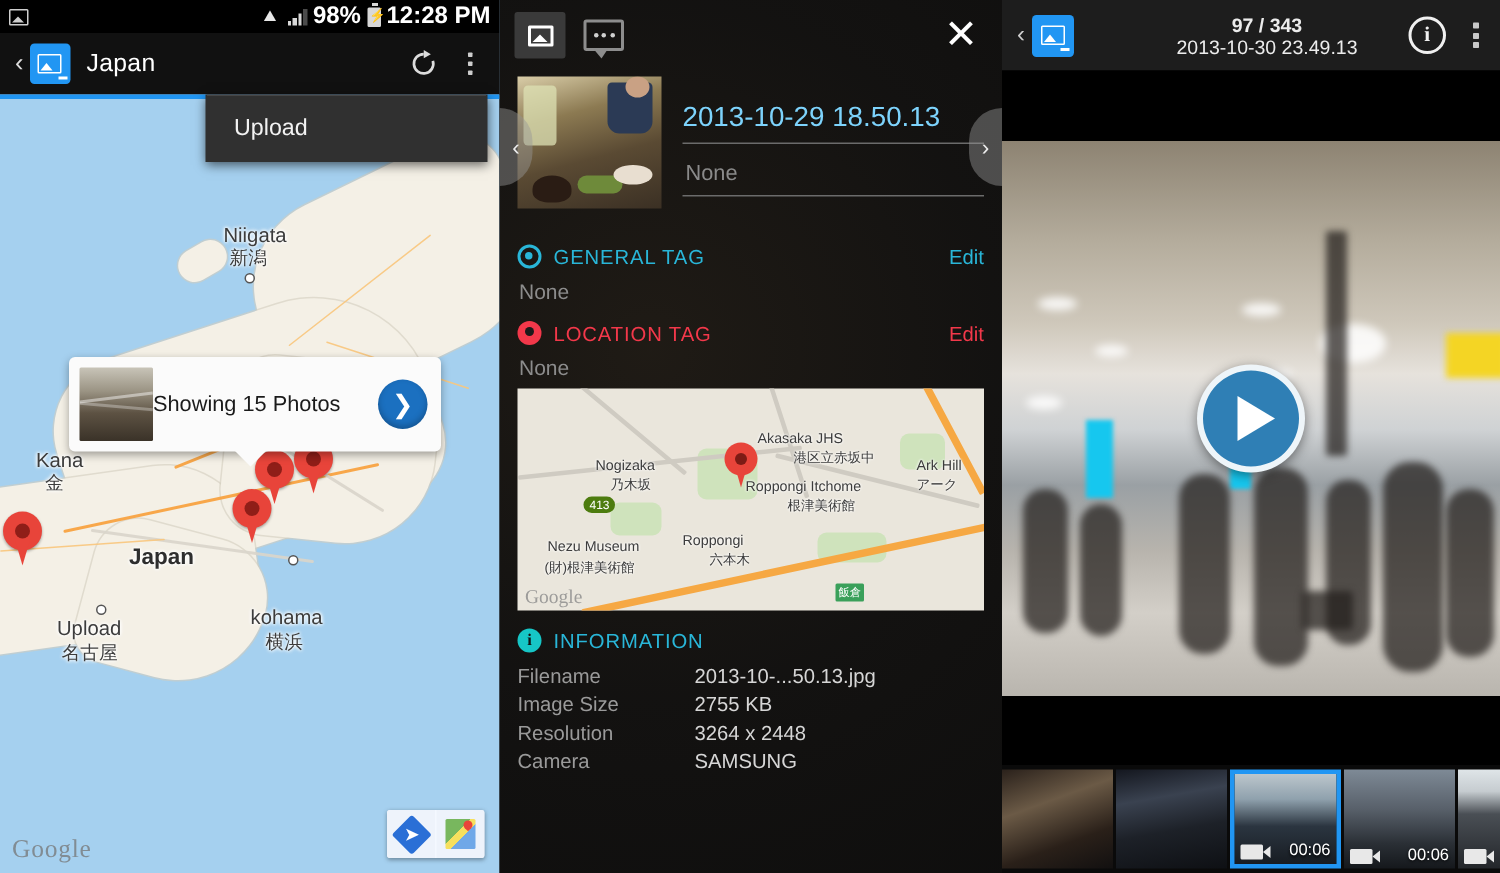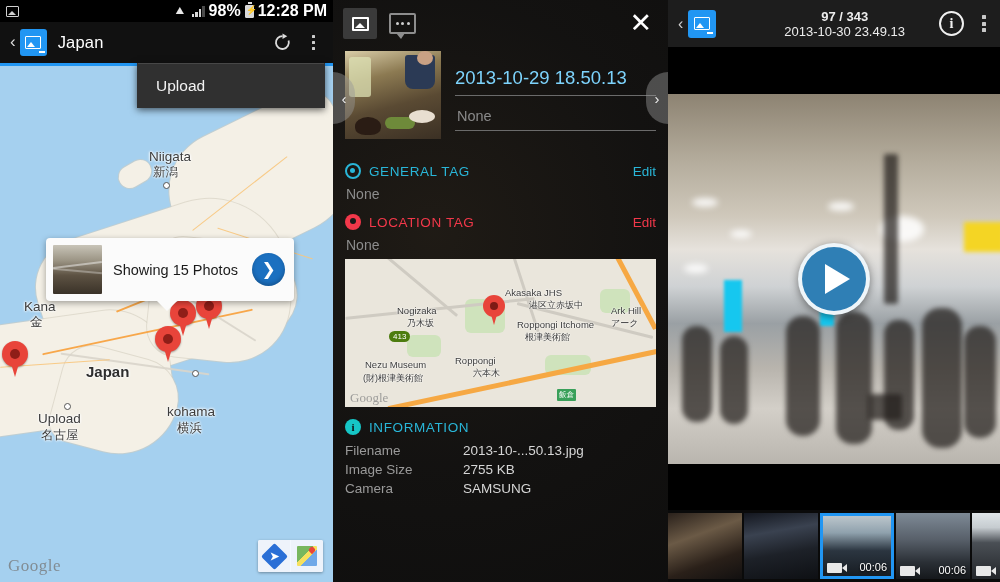--- a/index.html
+++ b/index.html
@@ -93,21 +93,21 @@
     position:absolute; left:46px; top:175px; width:248px; height:63px;
     background:#fbfbfb; border-radius:4px; box-shadow: 0 2px 6px rgba(0,0,0,.35);
     display:flex; align-items:center; padding:7px; z-index:12;
   }
   .callout::after{content:"";position:absolute;left:110px;bottom:-10px;width:0;height:0;
     border-left:11px solid transparent;border-right:11px solid transparent;border-top:11px solid #fbfbfb;}
   .callout-thumb { width:49px;height:49px; flex:none; overflow:hidden; border-radius:1px;
     background: linear-gradient(180deg,#c8c4b8 0%,#9b9484 32%,#5d5243 62%,#3a3228 100%); position:relative;}
   .callout-thumb::before{content:"";position:absolute;left:0;top:38%;width:100%;height:2px;background:rgba(255,255,255,.45);transform:rotate(-7deg);}
   .callout-thumb::after{content:"";position:absolute;left:0;top:52%;width:100%;height:2px;background:rgba(255,255,255,.3);transform:rotate(5deg);}
-  .callout-text { flex:1; padding-left:11px; color:#1a1a1a; font-size:14.5px; }
+  .callout-text { flex:1; color:#1a1a1a; font-size:14.5px; }
   .callout-arrow { width:33px;height:33px;border-radius:50%;background:#1b70c0; flex:none;
     display:flex;align-items:center;justify-content:center;color:#fff;font-size:17px; margin-right:2px;
     box-shadow:inset 0 -2px 4px rgba(0,0,0,.25);}
 
   .gmaps-logo { position:absolute; left:8px; bottom:6px; font-size:17px; color:#767676; font-family:"Liberation Serif",serif; opacity:.75; letter-spacing:.5px;}
   .map-btns { position:absolute; right:10px; bottom:10px; display:flex; gap:1px; background:#f4f8ff;
      border-radius:2px; box-shadow:0 1px 3px rgba(0,0,0,.35); overflow:hidden; }
   .map-btn { width:32px;height:32px; background:#eef3fb; display:flex;align-items:center;justify-content:center;}
   .dir-diamond { width:19px;height:19px;background:#2a6fd6;transform:rotate(45deg);border-radius:2px;
      display:flex;align-items:center;justify-content:center;}
@@ -410,21 +410,21 @@
       <div class="mm-road" style="left:215px;top:10px;width:130px;transform:rotate(62deg);"></div>
       <div class="mm-road g" style="left:0px;top:48px;width:190px;transform:rotate(-6deg);"></div>
       <div class="mm-road g" style="left:95px;top:0px;width:150px;transform:rotate(72deg);"></div>
       <div class="mm-road g" style="left:15px;top:20px;width:110px;transform:rotate(40deg);"></div>
       <div class="mm-road g" style="left:170px;top:60px;width:140px;transform:rotate(14deg);"></div>
 
       <span class="mm-lbl" style="left:160px;top:28px;">Akasaka JHS</span>
       <span class="mm-lbl jp" style="left:160px;top:40px;margin-left:24px;">港区立赤坂中</span>
       <span class="mm-lbl" style="left:52px;top:46px;">Nogizaka</span>
       <span class="mm-lbl jp" style="left:62px;top:58px;">乃木坂</span>
-      <span class="mm-lbl" style="left:152px;top:60px;margin-left:20px;">Roppongi Itchome</span>
+      <span class="mm-lbl" style="left:152px;top:60px;">Roppongi Itchome</span>
       <span class="mm-lbl jp" style="left:180px;top:72px;">根津美術館</span>
       <span class="mm-lbl" style="left:266px;top:46px;">Ark Hill</span>
       <span class="mm-lbl jp" style="left:266px;top:58px;">アーク</span>
       <span class="mm-lbl" style="left:110px;top:96px;">Roppongi</span>
       <span class="mm-lbl jp" style="left:128px;top:108px;">六本木</span>
       <span class="mm-lbl" style="left:20px;top:100px;">Nezu Museum</span>
       <span class="mm-lbl jp" style="left:18px;top:113px;">(財)根津美術館</span>
       <span class="mm-shield" style="left:44px;top:72px;">413</span>
       <span class="mm-box" style="left:212px;top:130px;">飯倉</span>
 
@@ -442,20 +442,24 @@
       </div>
     </div>
     <div class="info-table">
       <div class="info-row">
         <span class="info-key">Filename</span>
         <span class="info-val">2013-10-...50.13.jpg</span>
       </div>
       <div class="info-row">
         <span class="info-key">Image Size</span>
         <span class="info-val">2755 KB</span>
+      </div>
+      <div class="info-row">
+        <span class="info-key">Resolution</span>
+        <span class="info-val">3264 x 2448</span>
       </div>
       <div class="info-row">
         <span class="info-key">Camera</span>
         <span class="info-val">SAMSUNG</span>
       </div>
     </div>
   </div>
 
   <div class="panel-video">
     <div class="pv-top">

